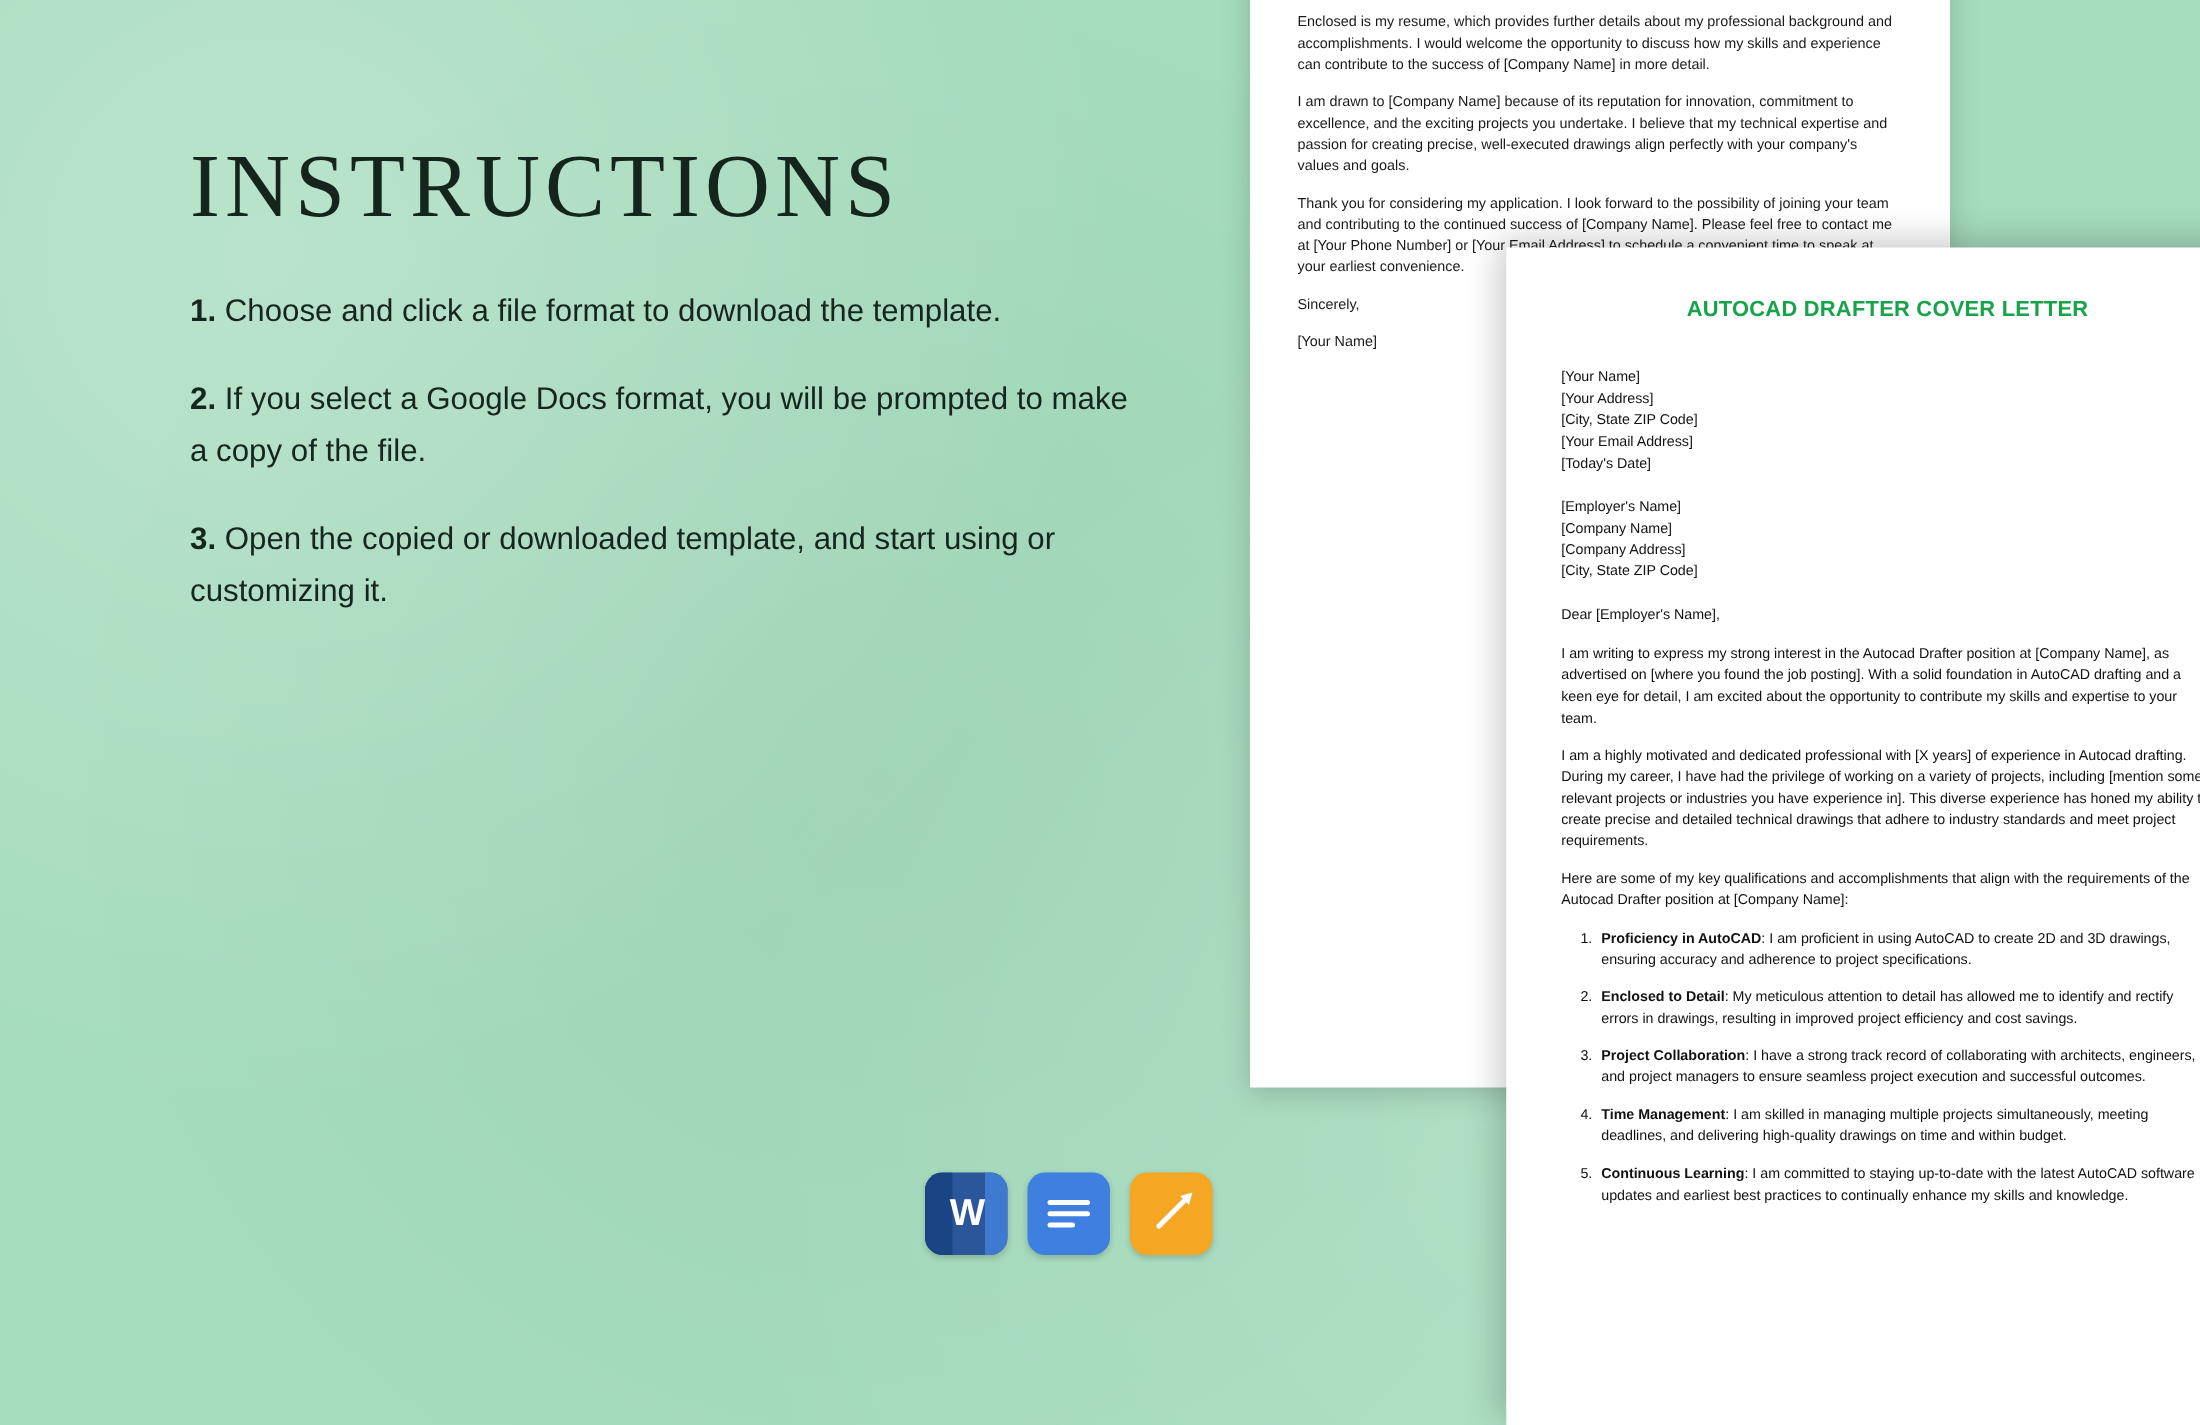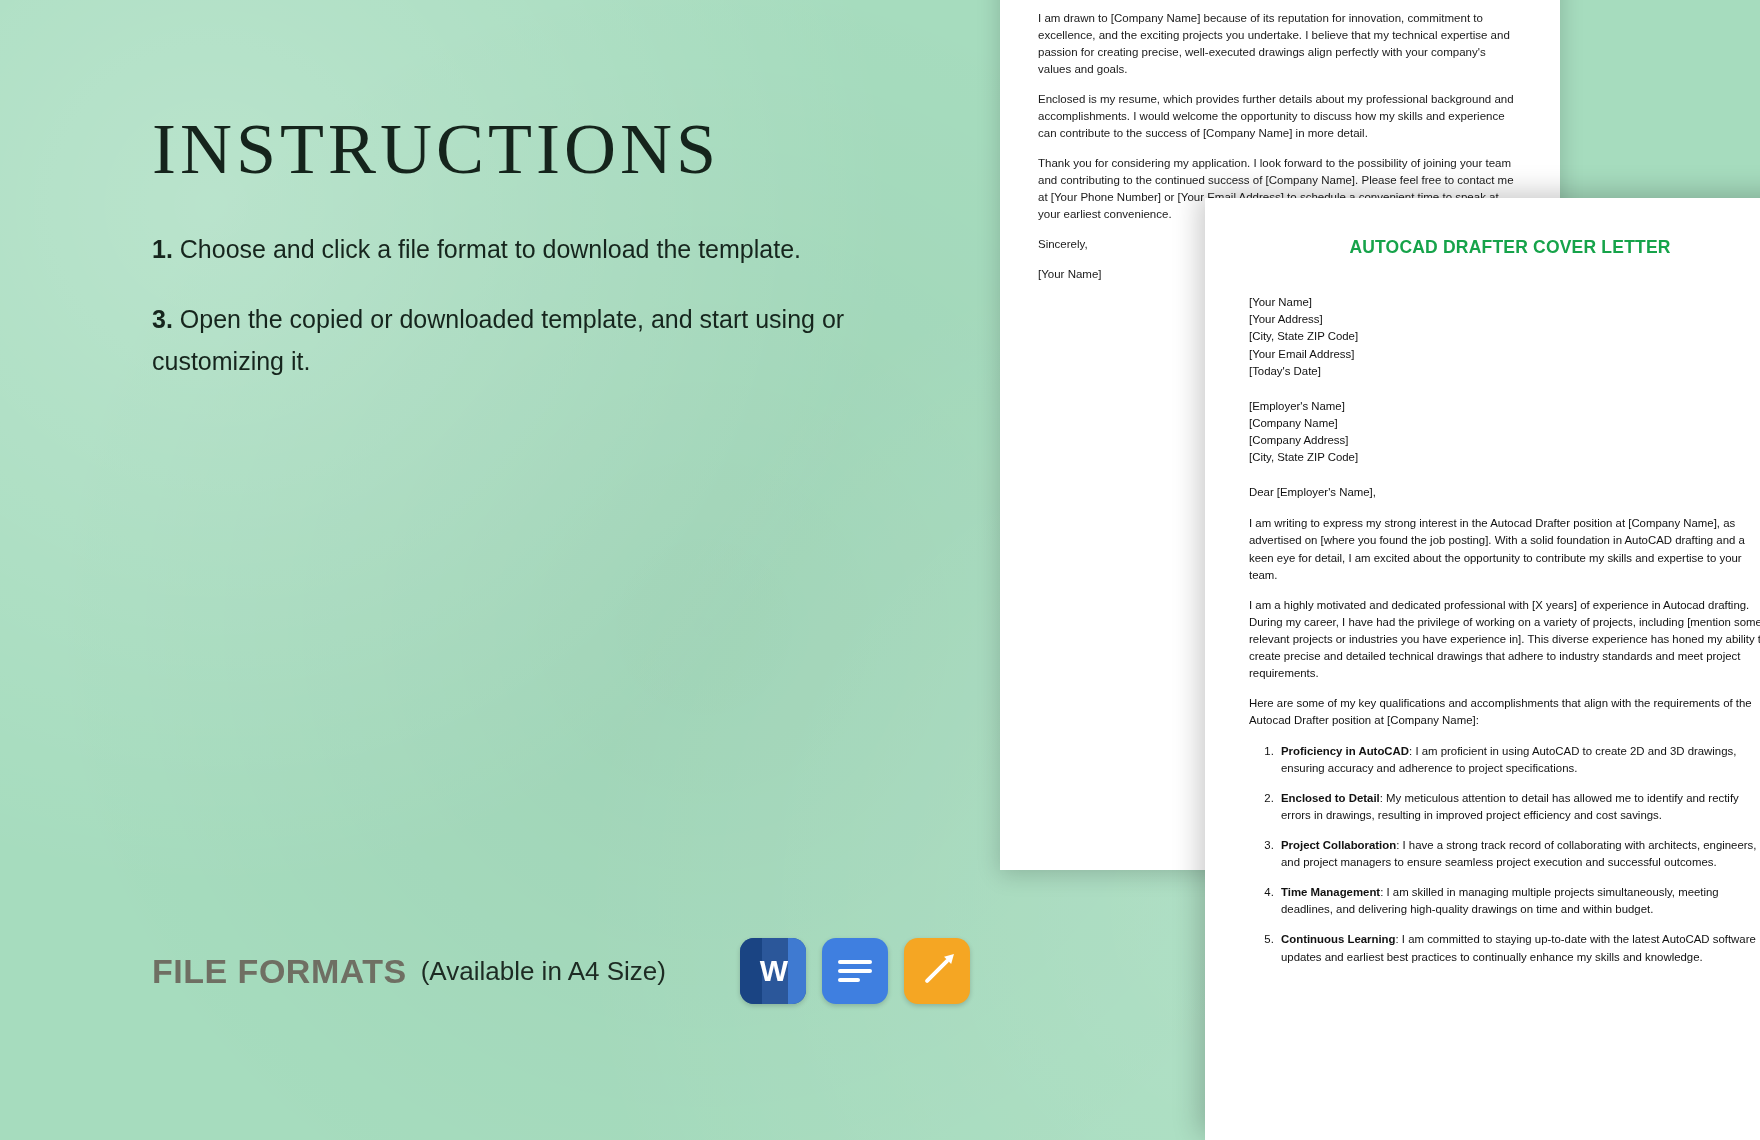--- a/index.html
+++ b/index.html
@@ -205,28 +205,27 @@
 <div class="page">
 
   <div class="instructions">
     <div class="instr-title">INSTRUCTIONS</div>
 
     <div class="instr-list">
       <div class="instr-item">
         <b>1.</b><span> Choose and click a file format to download the template.</span>
       </div>
       <div class="instr-item">
+        <b>2.</b><span> If you select a Google Docs format, you will be prompted to make a copy of the file.</span>
+      </div>
+      <div class="instr-item">
         <b>3.</b><span> Open the copied or downloaded template, and start using or customizing it.</span>
       </div>
     </div>
 
-    <div class="file-formats">
-      <span class="ff-label">FILE FORMATS</span>
-      <span class="ff-note">(Available in A4 Size)</span>
-    </div>
 
     <div class="ff-icons">
       <div class="ff-icon ff-word">
         <span class="w-left"></span>
         <span class="w-right"></span>
         <span class="glyph">W</span>
       </div>
       <div class="ff-icon ff-docs">
         <div class="lines">
           <div></div>
@@ -235,22 +234,22 @@
         </div>
       </div>
       <div class="ff-icon ff-pages">
         <div class="pen"></div>
       </div>
     </div>
   </div>
 
   <div class="doc-back">
     <div class="doc-back-inner">
+      <p>Enclosed is my resume, which provides further details about my professional background and accomplishments. I would welcome the opportunity to discuss how my skills and experience can contribute to the success of [Company Name] in more detail.</p>
       <p>I am drawn to [Company Name] because of its reputation for innovation, commitment to excellence, and the exciting projects you undertake. I believe that my technical expertise and passion for creating precise, well-executed drawings align perfectly with your company's values and goals.</p>
-      <p>Enclosed is my resume, which provides further details about my professional background and accomplishments. I would welcome the opportunity to discuss how my skills and experience can contribute to the success of [Company Name] in more detail.</p>
       <p>Thank you for considering my application. I look forward to the possibility of joining your team and contributing to the continued success of [Company Name]. Please feel free to contact me at [Your Phone Number] or [Your Email Address] to schedule a convenient time to speak at your earliest convenience.</p>
       <p>Sincerely,</p>
       <p>[Your Name]</p>
     </div>
   </div>
 
   <div class="doc-front">
     <div class="doc-front-inner">
       <div class="doc-title">AUTOCAD DRAFTER COVER LETTER</div>
 

